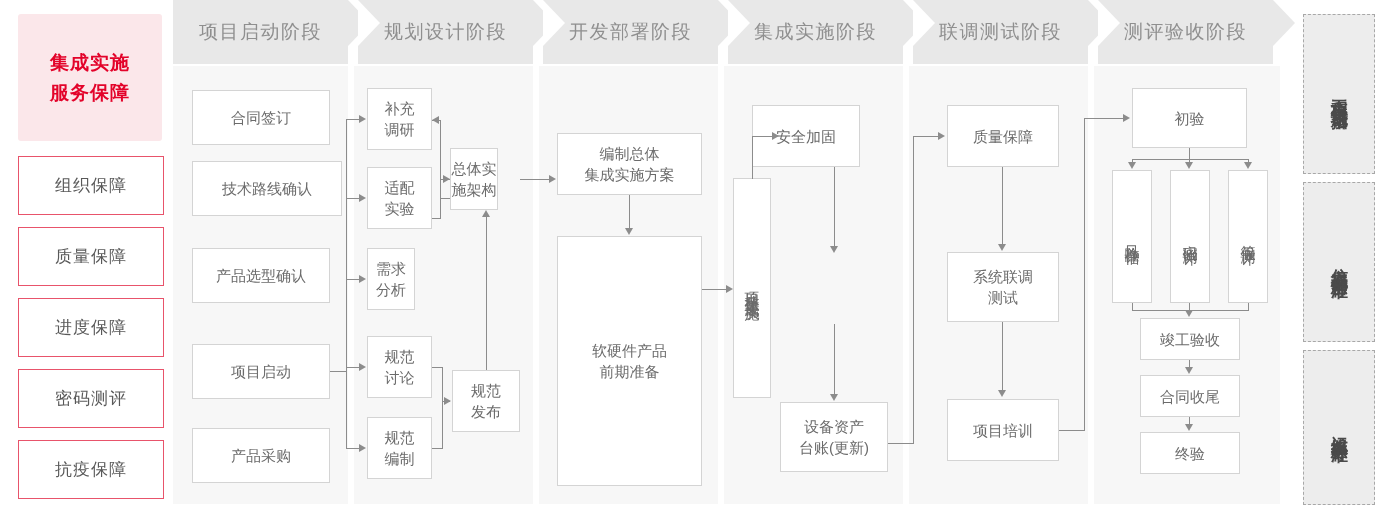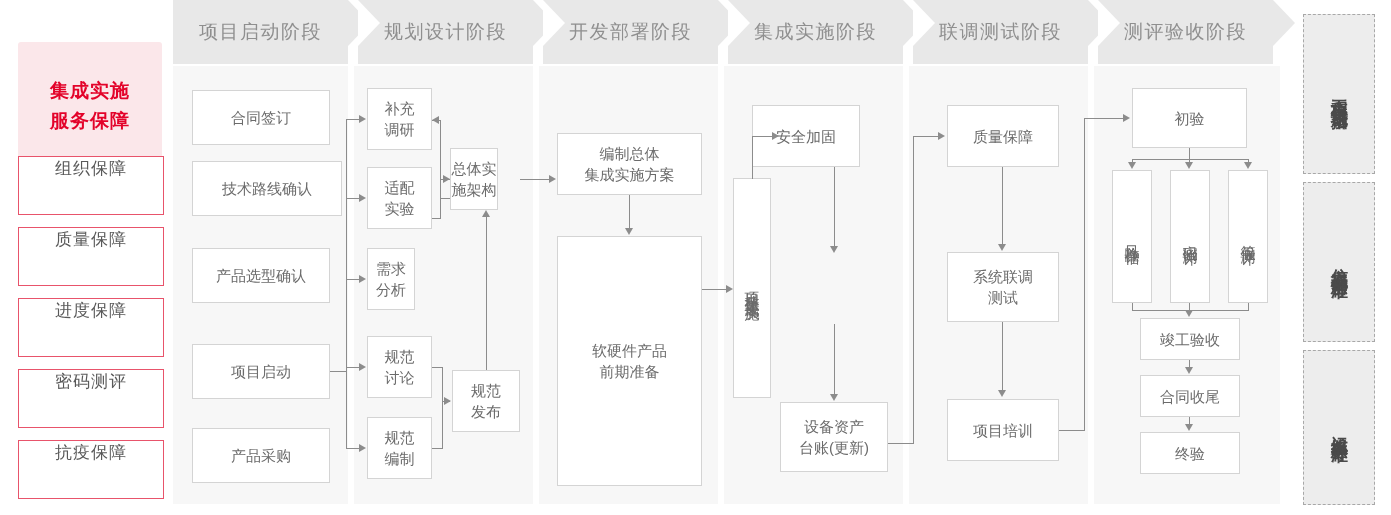--- a/index.html
+++ b/index.html
@@ -8,30 +8,30 @@
     font-family:"Liberation Sans","DejaVu Sans",sans-serif;
     overflow:hidden;position:relative;
   }
   .root{position:absolute;left:0;top:0;width:1391px;height:515px;}
 
   
   .left-col{position:absolute;left:18px;top:14px;width:144px;height:490px;}
   .title-card{
     position:absolute;left:0;top:0;width:144px;height:127px;
     background:#fbe7ea;border-radius:3px;
-    display:flex;align-items:center;justify-content:center;margin-top:28px;
+    display:flex;align-items:center;justify-content:center;
   }
   .title-card span{
     color:#e3032a;font-weight:bold;font-size:19px;line-height:30px;
     text-align:center;letter-spacing:1px;
   }
   .guar-box{
     position:absolute;left:0;width:144px;height:57px;
     background:#ffffff;border:1px solid #e8536b;
-    display:flex;align-items:flex-start;justify-content:center;
+    display:flex;align-items:center;justify-content:center;
     color:#595959;font-size:17px;letter-spacing:1px;
   }
   .phase-head{
     position:absolute;top:0;height:64px;background:#e8e8e8;
     display:flex;align-items:center;justify-content:center;
     color:#8f8f8f;font-size:19px;font-weight:normal;letter-spacing:1.5px;
   }
   .phase-head .lbl{position:relative;z-index:3;}
   .phase-head::after{
     content:"";position:absolute;right:-22px;top:0;width:0;height:0;z-index:2;

